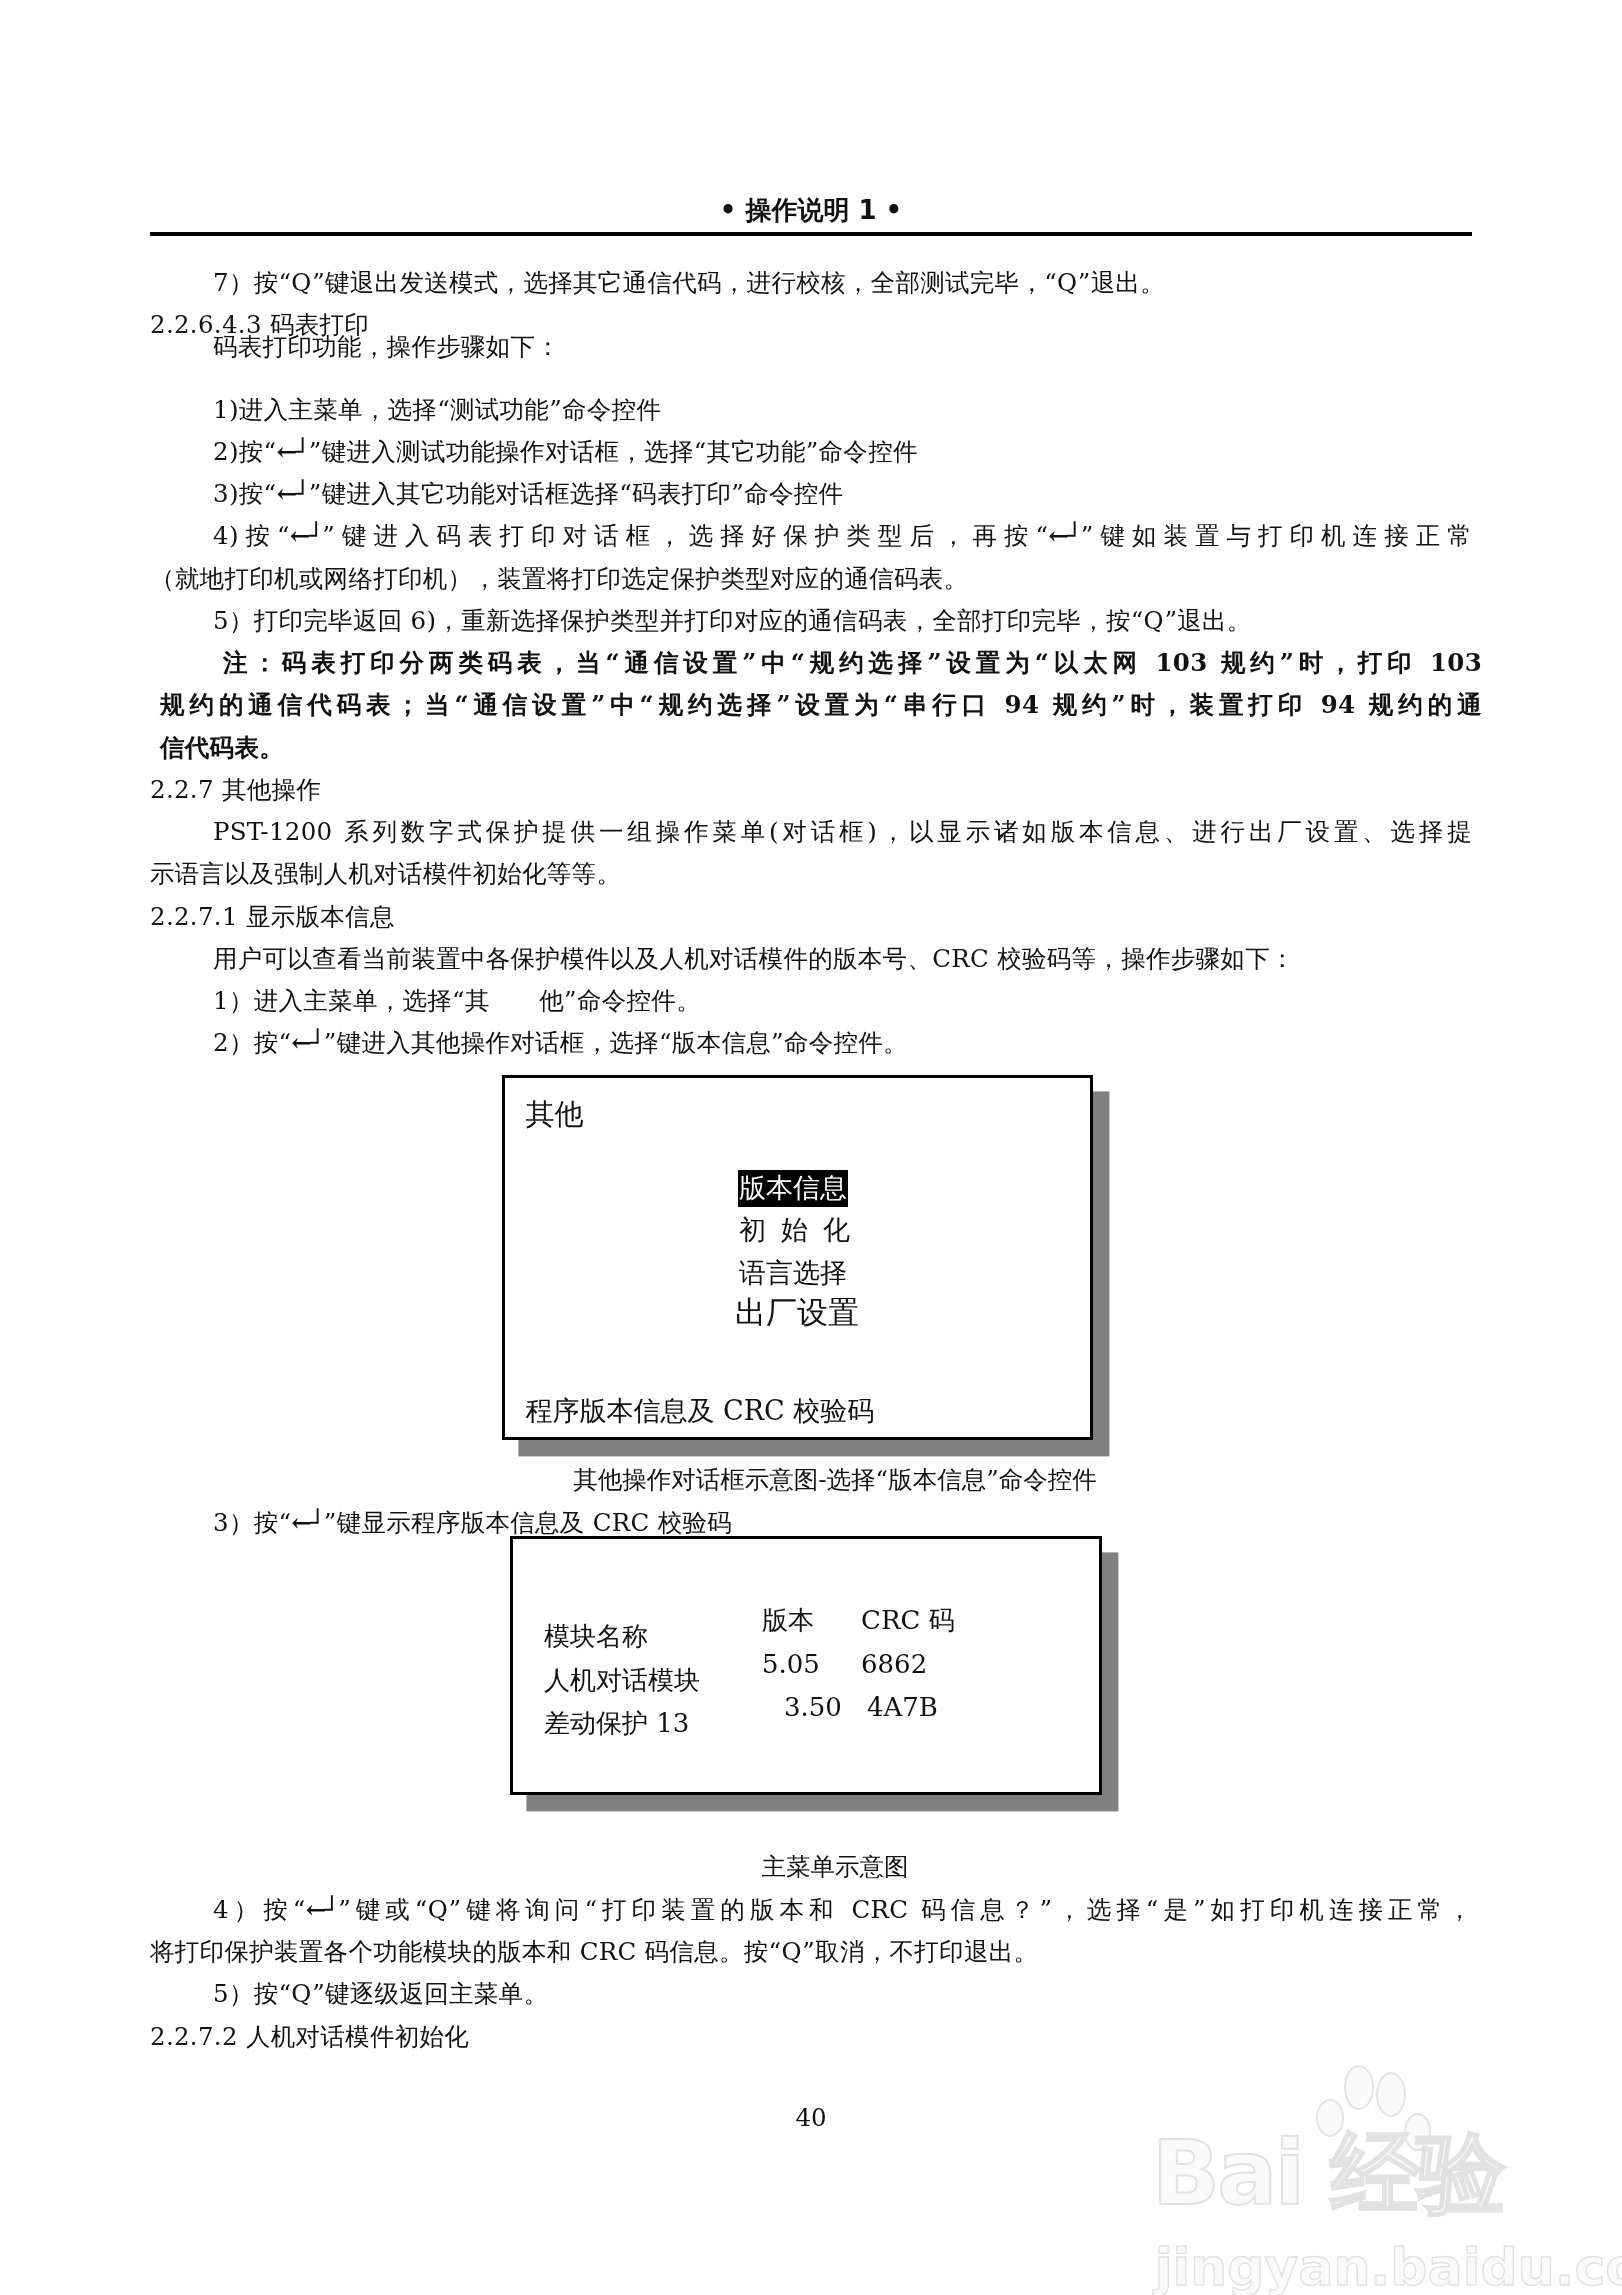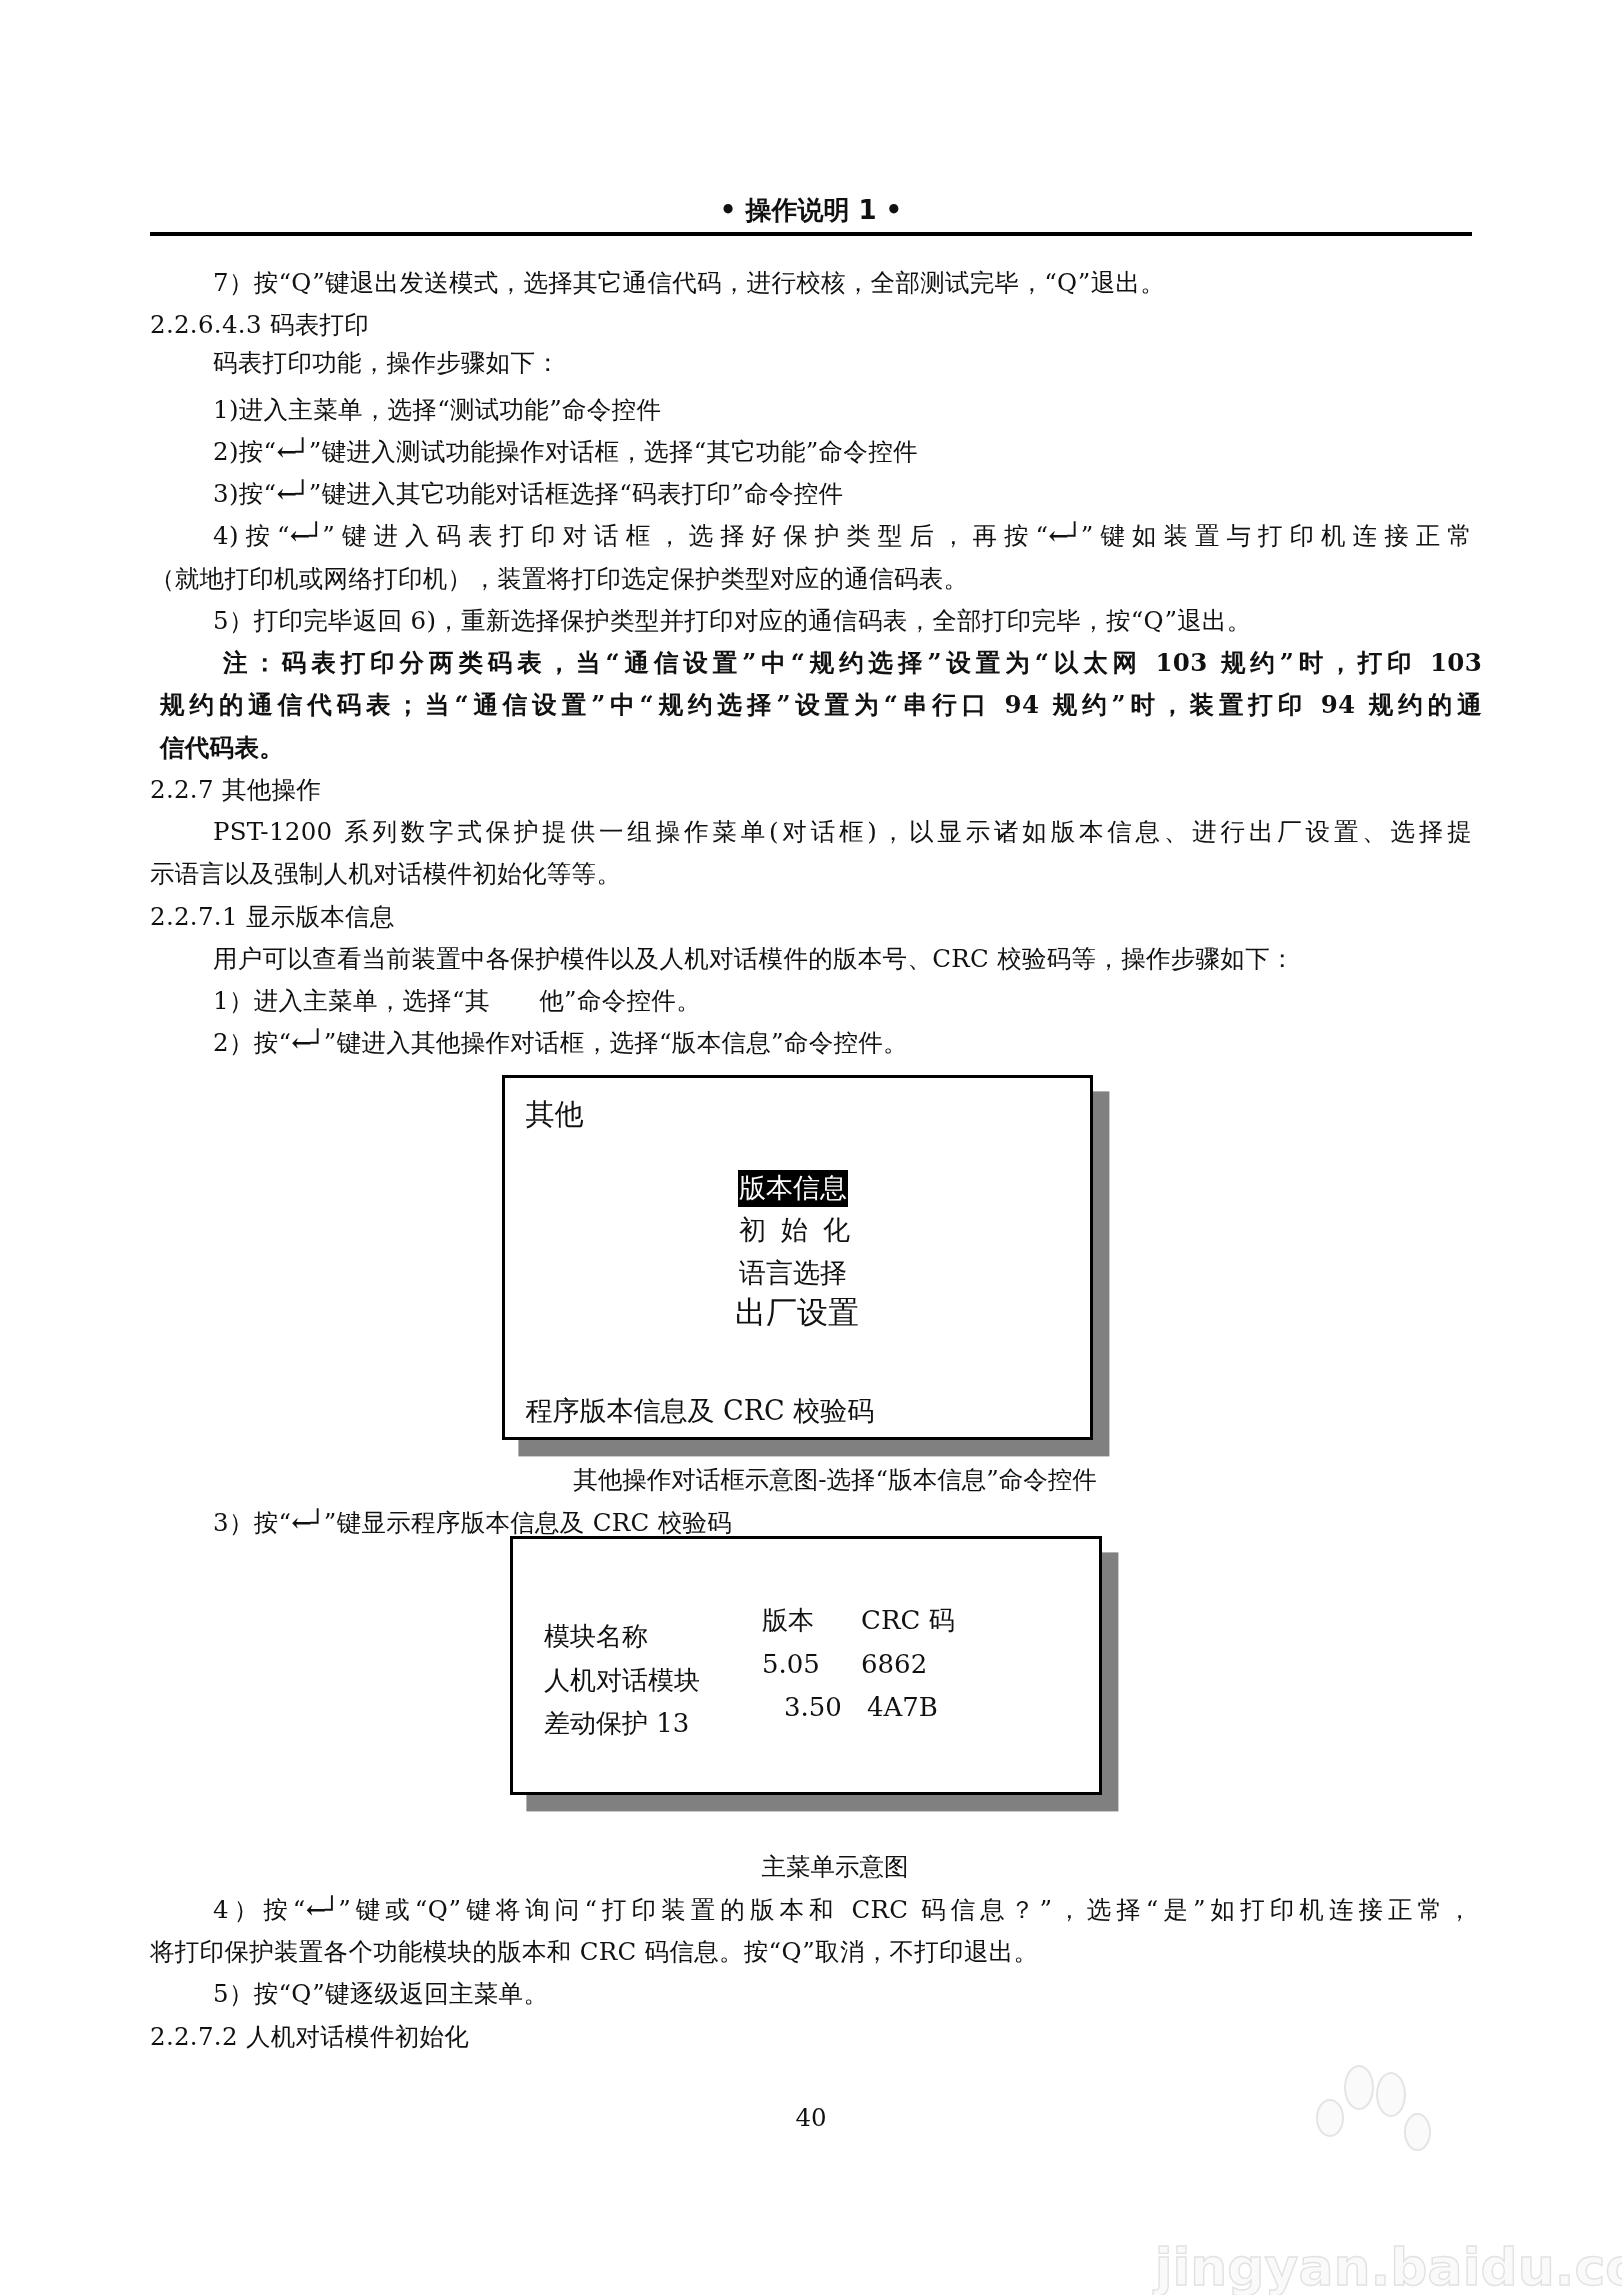--- a/index.html
+++ b/index.html
@@ -69,21 +69,21 @@
   }
 </style>
 </head>
 <body>
 
 <div class="page-header">• 操作说明 1 •</div>
 <div class="header-rule"></div>
 
 <div class="line indent" style="top:268px">7）按“Q”键退出发送模式，选择其它通信代码，进行校核，全部测试完毕，“Q”退出。</div>
 <div class="line" style="top:310px">2.2.6.4.3 码表打印</div>
-<div class="line indent" style="top:348px">码表打印功能，操作步骤如下：</div>
+<div class="line indent" style="top:332px">码表打印功能，操作步骤如下：</div>
 <div class="line indent" style="top:395px">1)进入主菜单，选择“测试功能”命令控件</div>
 <div class="line indent" style="top:437px">
   <span>2)按“</span><span class="enter-key">←┘</span><span>”键进入测试功能操作对话框，选择“其它功能”命令控件</span>
 </div>
 <div class="line indent" style="top:479px">
   <span>3)按“</span><span class="enter-key">←┘</span><span>”键进入其它功能对话框选择“码表打印”命令控件</span>
 </div>
 <div class="line indent justify" style="top:521px">
   <span>4)按“</span><span class="enter-key">←┘</span><span>”键进入码表打印对话框，选择好保护类型后，再按“</span><span class="enter-key">←┘</span><span>”键如装置与打印机连接正常</span>
 </div>
@@ -148,15 +148,16 @@
 
 <div class="page-number">40</div>
 
 <div class="watermark">
   <div class="wm-paw">
     <span style="left:6.8px; top:41px; width:24.5px; height:34px;"></span>
     <span style="left:35px; top:6.8px; width:26px; height:41px;"></span>
     <span style="left:67px; top:13.6px; width:26px; height:41px;"></span>
     <span style="left:95px; top:55px; width:23px; height:34px;"></span>
   </div>
+  <div class="wm-brand">Bai  经验</div>
   <div class="wm-url">jingyan.baidu.com</div>
 </div>
 
 
 </body></html>

